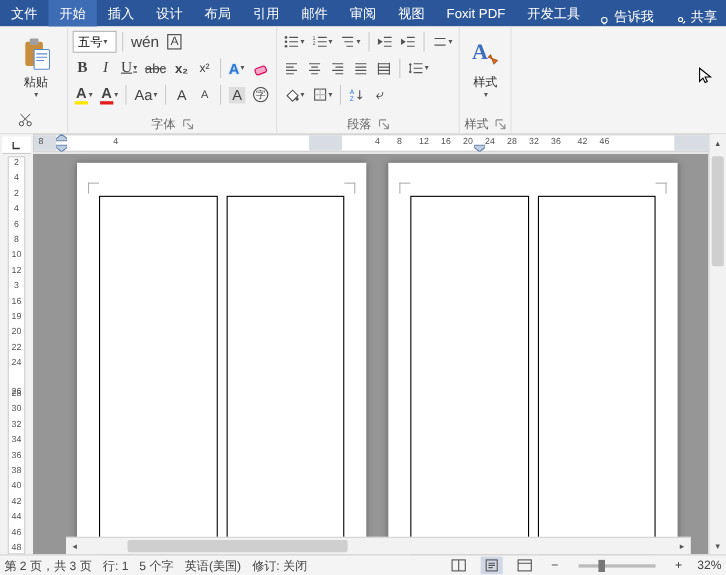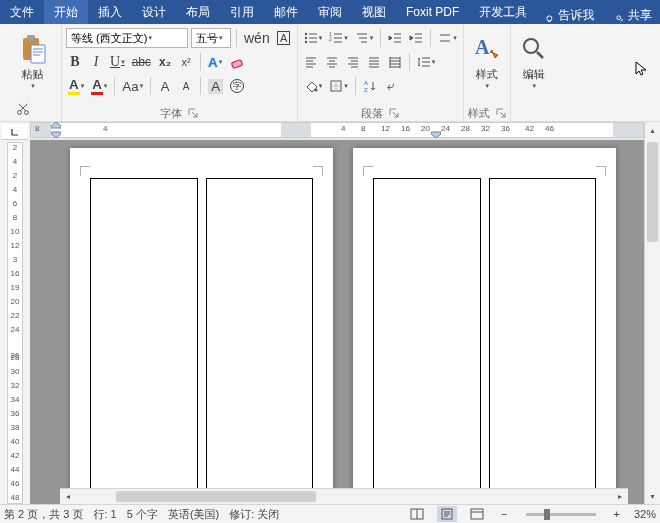--- a/index.html
+++ b/index.html
@@ -151,24 +151,20 @@
         <span>剪贴板</span>
       <svg class="dlaunch" viewBox="0 0 10 10">
           <path d="M1 1h6M1 1v6M4 4l5 5M9 5v4h-4" stroke="#888" fill="none"></path>
         </svg>
     </div>
   </div>
 
   <div class="group">
     <div class="group-body">
       <div class="row">
-        <div class="combo" style="width:122px;">
-            <span>等线 (西文正文)</span>
-            <span class="ddarrow">▾</span>
-          </div>
         <div class="combo" style="width:40px;">
             <span>五号</span>
             <span class="ddarrow">▾</span>
           </div>
         <div class="sep"></div>
         <button class="btn" style="font-size:14px;">wén</button>
         <button class="btn">
             <span style="border:1px solid #444;padding:0 2px;font-size:11px;">A</span>
           </button>
       </div>
@@ -357,35 +353,20 @@
       </div>
     </div>
     <div class="group-label">
         <span>样式</span>
       <svg class="dlaunch" viewBox="0 0 10 10">
           <path d="M1 1h6M1 1v6M4 4l5 5M9 5v4h-4" stroke="#888" fill="none"></path>
         </svg>
     </div>
   </div>
 
-  <div class="group" style="border-right:none;">
-    <div class="group-body">
-      <div class="bigbtn">
-        <div class="ic">
-          <svg width="28" height="28" viewBox="0 0 28 28">
-              <circle cx="11" cy="11" r="7" fill="none" stroke="#555" stroke-width="2"></circle>
-              <path d="M17 17l6 6" stroke="#555" stroke-width="2.5"></path>
-            </svg>
-        </div>
-        <div class="lb">编辑</div>
-        <div class="ddarrow">▾</div>
-      </div>
-    </div>
-    <div class="group-label">&nbsp;</div>
-  </div>
 
   <div style="flex:1;position:relative;">
     <svg width="16" height="16" viewBox="0 0 16 16" style="position:absolute;top:36px;right:6px;">
         <path d="M2 2l0 12 3-3 2 4 2-1-2-4 5 0z" fill="#fff" stroke="#000"></path>
       </svg>
   </div>
 </div>
 
 <div class="workarea">
   <div class="vstrip">

